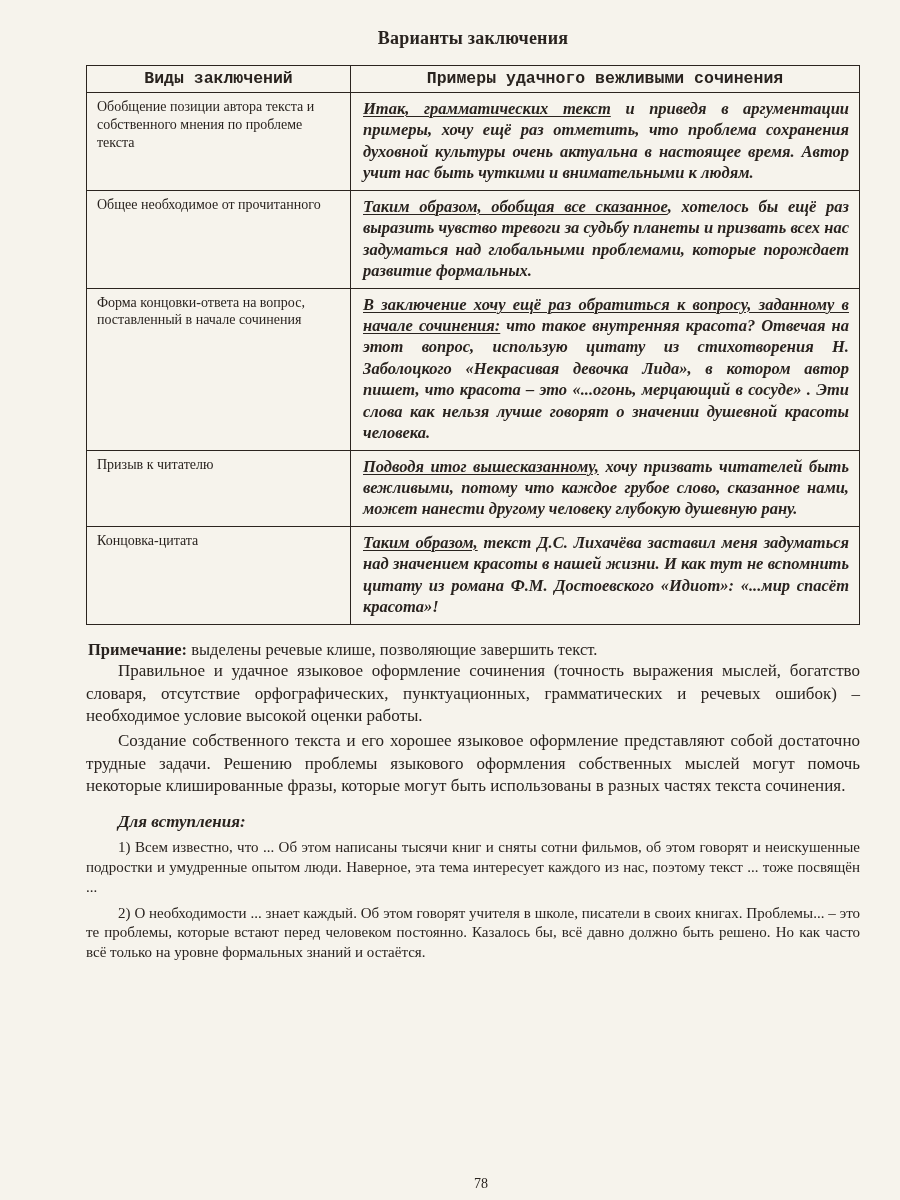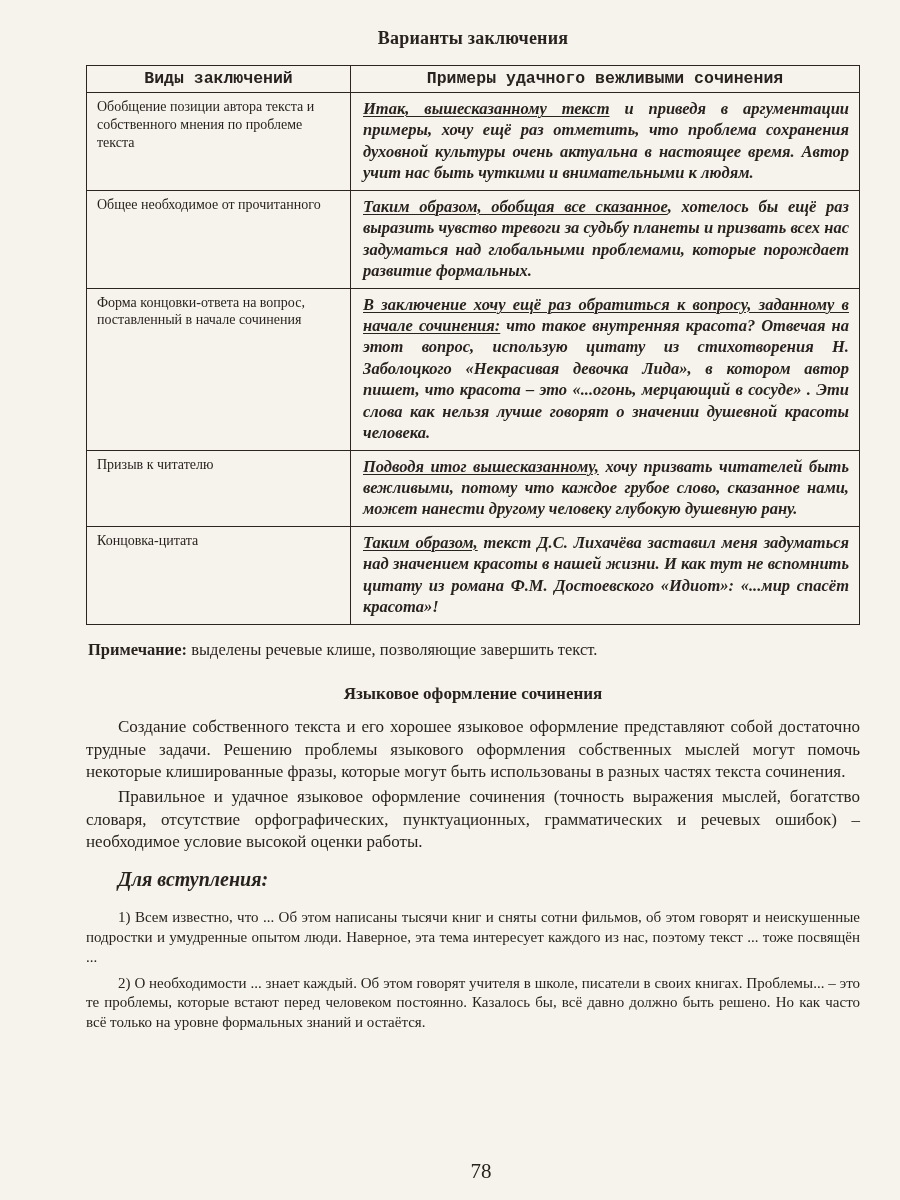--- a/index.html
+++ b/index.html
@@ -73,58 +73,58 @@
     margin:24px 0 12px 0;
   }
   .para{
     font-size:17px;
     line-height:1.33;
     text-align:justify;
     text-indent:32px;
     margin:0 0 2px 0;
   }
   .subheading{
-    font-size:20px;
+    font-size:17px;
     font-weight:bold;
     font-style:italic;
     text-indent:32px;
-    margin:14px 0 17px 0;
+    margin:14px 0 6px 0;
   }
   .cliche-item{
     font-size:15px;
     line-height:1.33;
     text-align:justify;
     text-indent:32px;
     margin:0 0 6px 0;
   }
   .page-number{
     position:absolute;
-    left:86px;right:24px;bottom:16px;
+    left:86px;right:24px;bottom:8px;
     text-align:center;
-    font-size:21px;
+    font-size:14px;
   }
 </style>
 </head>
 <body>
 
 <div class="page">
 
   <div class="title">Варианты заключения</div>
 
   <table class="conclusions">
     <thead>
       <tr>
         <th>Виды заключений</th>
         <th>Примеры удачного вежливыми сочинения</th>
       </tr>
     </thead>
     <tbody>
       <tr>
         <td class="type-cell">Обобщение позиции автора текста и собственного мнения по проблеме текста</td>
-        <td class="example-cell"><span class="cliche">Итак, вышесказанному текст</span><span> и приведя в аргументации примеры, хочу ещё раз отметить, что проблема сохранения духовной культуры очень актуальна в настоящее время. Автор учит нас быть чуткими и внимательными к людям.</span></td>
+        <td class="example-cell"><span class="cliche">Итак, грамматических текст</span><span> и приведя в аргументации примеры, хочу ещё раз отметить, что проблема сохранения духовной культуры очень актуальна в настоящее время. Автор учит нас быть чуткими и внимательными к людям.</span></td>
       </tr>
       <tr>
         <td class="type-cell">Общее необходимое от прочитанного</td>
         <td class="example-cell"><span class="cliche">Таким образом, обобщая все сказанное</span><span>, хотелось бы ещё раз выразить чувство тревоги за судьбу планеты и призвать всех нас задуматься над глобальными проблемами, которые порождает развитие формальных.</span></td>
       </tr>
       <tr>
         <td class="type-cell">Форма концовки-ответа на вопрос, поставленный в начале сочинения</td>
         <td class="example-cell"><span class="cliche">В заключение хочу ещё раз обратиться к вопросу, заданному в начале сочинения:</span><span> что такое внутренняя красота? Отвечая на этот вопрос, использую цитату из стихотворения Н. Заболоцкого «Некрасивая девочка Лида», в котором автор пишет, что красота – это «...огонь, мерцающий в сосуде» . Эти слова как нельзя лучше говорят о значении душевной красоты человека.</span></td>
       </tr>
       <tr>
@@ -133,24 +133,23 @@
       </tr>
       <tr>
         <td class="type-cell">Концовка-цитата</td>
         <td class="example-cell"><span class="cliche">Таким образом,</span><span> текст Д.С. Лихачёва заставил меня задуматься над значением красоты в нашей жизни. И как тут не вспомнить цитату из романа Ф.М. Достоевского «Идиот»: «...мир спасёт красота»!</span></td>
       </tr>
     </tbody>
   </table>
 
   <p class="note"><span class="note-label">Примечание:</span><span> выделены речевые клише, позволяющие завершить текст.</span></p>
 
-  <div class="section-heading">Языковое оформление сочинения</div>
 
+  <p class="para">Правильное и удачное языковое оформление сочинения (точность выражения мыслей, богатство словаря, отсутствие орфографических, пунктуационных, грамматических и речевых ошибок) – необходимое условие высокой оценки работы.</p>
   <p class="para">Создание собственного текста и его хорошее языковое оформление представляют собой достаточно трудные задачи. Решению проблемы языкового оформления собственных мыслей могут помочь некоторые клишированные фразы, которые могут быть использованы в разных частях текста сочинения.</p>
-  <p class="para">Правильное и удачное языковое оформление сочинения (точность выражения мыслей, богатство словаря, отсутствие орфографических, пунктуационных, грамматических и речевых ошибок) – необходимое условие высокой оценки работы.</p>
 
 
   <div class="subheading">Для вступления:</div>
 
   <p class="cliche-item">1) Всем известно, что ... Об этом написаны тысячи книг и сняты сотни фильмов, об этом говорят и неискушенные подростки и умудренные опытом люди. Наверное, эта тема интересует каждого из нас, поэтому текст ... тоже посвящён ...</p>
   <p class="cliche-item">2) О необходимости ... знает каждый. Об этом говорят учителя в школе, писатели в своих книгах. Проблемы... – это те проблемы, которые встают перед человеком постоянно. Казалось бы, всё давно должно быть решено. Но как часто всё только на уровне формальных знаний и остаётся.</p>
 
   <div class="page-number">78</div>
 
 </div>

